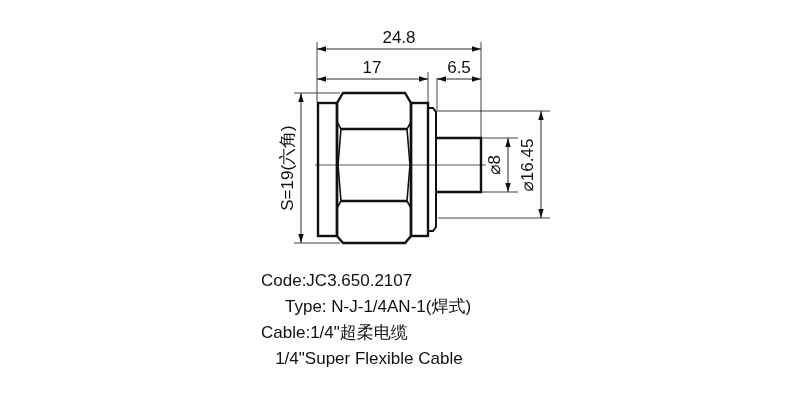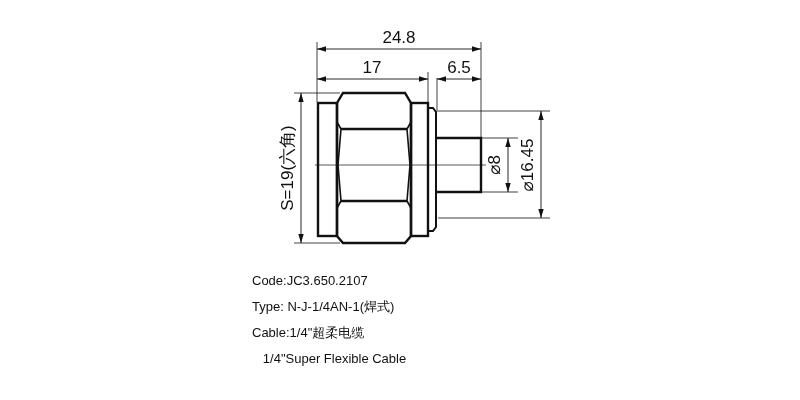--- a/index.html
+++ b/index.html
@@ -1,19 +1,19 @@
 <!DOCTYPE html>
 <html><head>
 <meta charset="utf-8">
 <style>
   html, body { margin:0; padding:0; background:#ffffff; }
   body { width:800px; height:400px; position:relative; overflow:hidden; font-family:"Liberation Sans", sans-serif; color:#111; }
   #drawing { position:absolute; left:0; top:0; width:800px; height:400px; }
   .dimtext { font-family:"Liberation Sans", sans-serif; font-size:17px; fill:#111; }
-  .spec { position:absolute; left:252px; font-size:13px; line-height:22px; white-space:pre; color:#111; }
+  .spec { position:absolute; left:261px; font-size:17px; line-height:22px; white-space:pre; color:#111; }
 </style>
 </head>
 <body>
 
 <svg id="drawing" viewBox="0 0 800 400" xmlns="http://www.w3.org/2000/svg">
   <defs>
     <marker id="arr" viewBox="0 0 10 10" refX="10" refY="5" markerWidth="9" markerHeight="9" orient="auto-start-reverse" markerUnits="userSpaceOnUse">
       <path d="M0,2 L10,5 L0,8 Z" fill="#111"></path>
     </marker>
   </defs>
@@ -62,15 +62,15 @@
 
   <text x="399" y="43" text-anchor="middle" class="dimtext">24.8</text>
   <text x="372" y="73" text-anchor="middle" class="dimtext">17</text>
   <text x="459" y="73" text-anchor="middle" class="dimtext">6.5</text>
   <text x="0" y="0" class="dimtext" text-anchor="middle" transform="translate(293,168) rotate(-90)">S=19(六角)</text>
   <text x="0" y="0" class="dimtext" text-anchor="middle" transform="translate(500,165) rotate(-90)">⌀8</text>
   <text x="0" y="0" class="dimtext" text-anchor="middle" transform="translate(533,165) rotate(-90)">⌀16.45</text>
 </svg>
 
 <div class="spec" style="top:270px;">Code:JC3.650.2107</div>
-<div class="spec" style="top:296px;">Type: N-J-1/4AN-1(焊式)</div>
+<div class="spec" style="top:296px;margin-left:24px;">Type: N-J-1/4AN-1(焊式)</div>
 <div class="spec" style="top:322px;">Cable:1/4"超柔电缆</div>
 <div class="spec" style="top:348px;">   1/4"Super Flexible Cable</div>
 
 </body></html>

